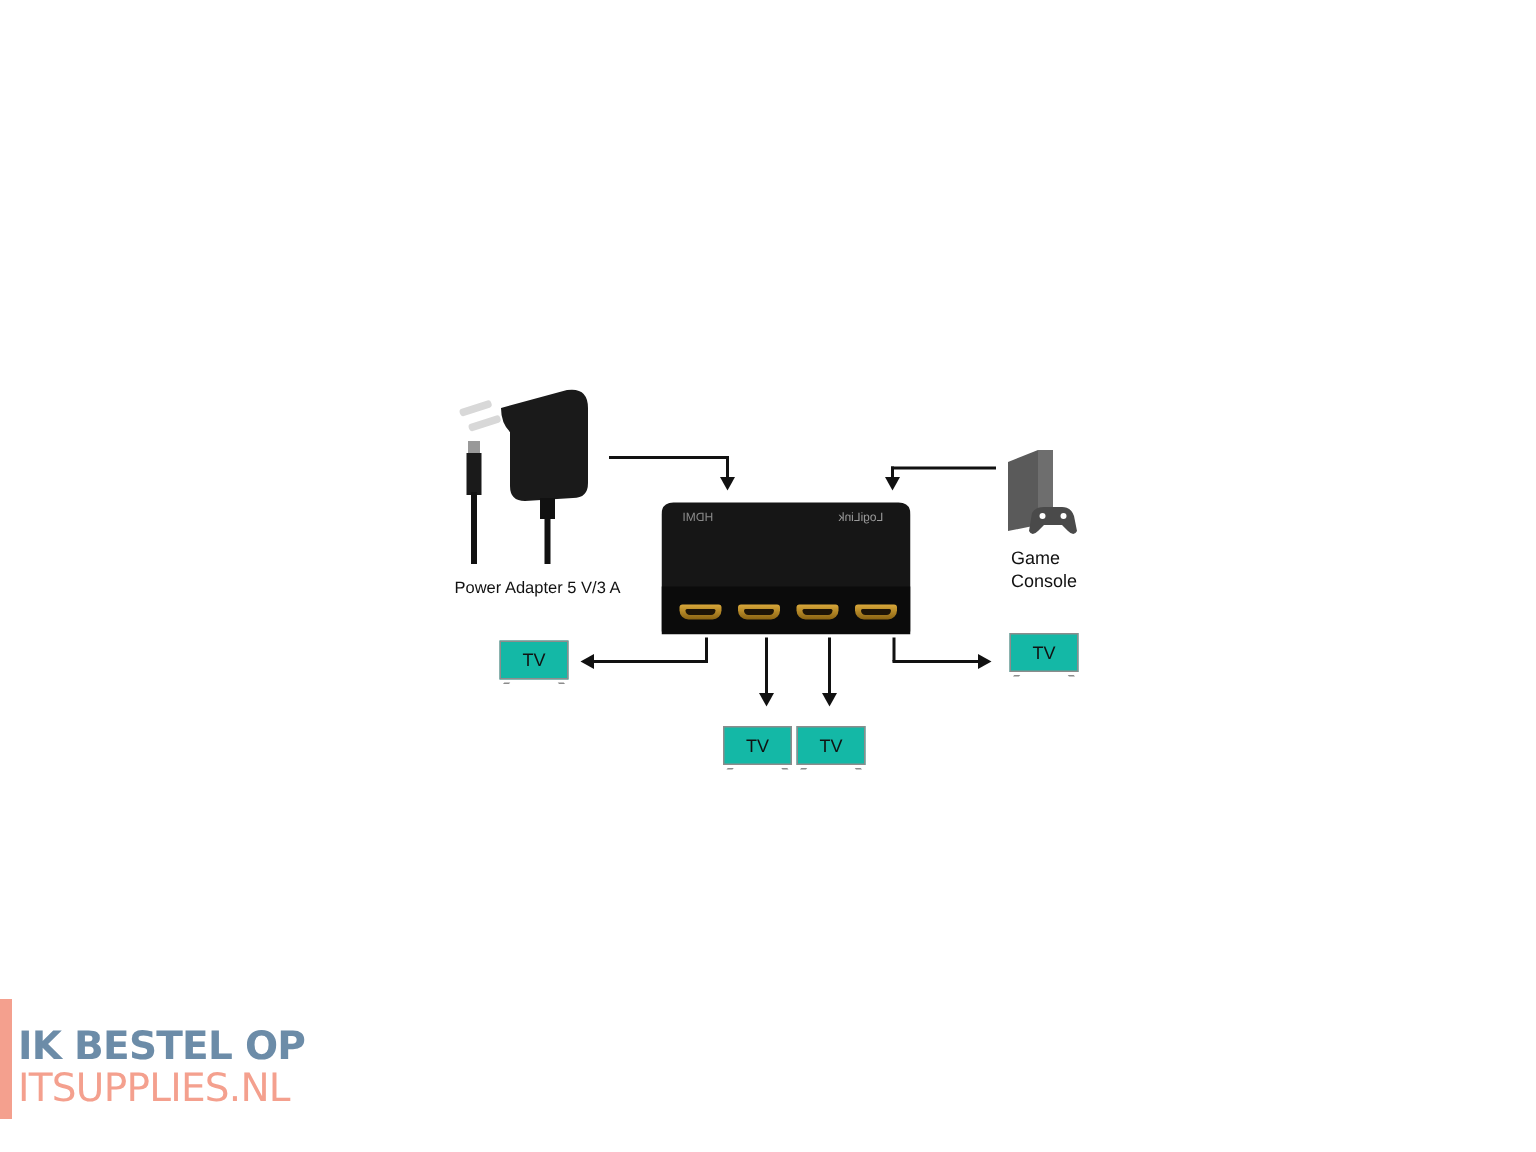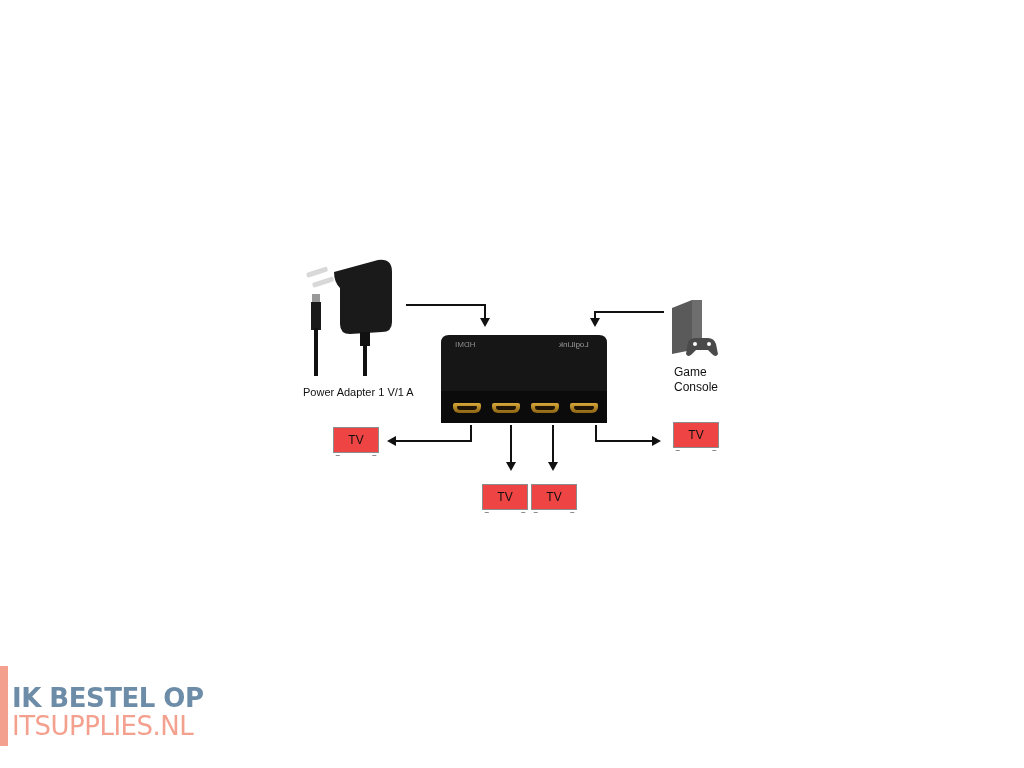--- a/index.html
+++ b/index.html
@@ -1,19 +1,19 @@
 <!DOCTYPE html>
 <html><head>
 <meta charset="utf-8">
 <style>
   html, body { margin:0; padding:0; }
   body { width:1024px; height:768px; background:#ffffff; position:relative; overflow:hidden; font-family:"Liberation Sans", sans-serif; }
   .abs { position:absolute; }
   .label { font-size:11px; color:#111; white-space:nowrap; }
-  .tv { position:absolute; width:46px; height:26px; border:1.5px solid #8c8c8c; background:#ef4444; box-sizing:border-box; }
+  .tv { position:absolute; width:46px; height:26px; border:1.5px solid #8c8c8c; background:#14b8a6; box-sizing:border-box; }
   .tv span { display:block; text-align:center; line-height:24px; font-size:12px; color:#111; }
   .tv .foot { position:absolute; bottom:-4px; width:4px; height:3px; border-bottom:1.5px solid #8c8c8c; }
   .tv .foot.l { left:3px; transform:skewX(-40deg); }
   .tv .foot.r { right:3px; transform:skewX(40deg); }
   .line { position:absolute; background:#111; }
   .arrow-down { position:absolute; width:0; height:0; border-left:5px solid transparent; border-right:5px solid transparent; border-top:9px solid #111; }
   .arrow-left { position:absolute; width:0; height:0; border-top:5px solid transparent; border-bottom:5px solid transparent; border-right:9px solid #111; }
   .arrow-right { position:absolute; width:0; height:0; border-top:5px solid transparent; border-bottom:5px solid transparent; border-left:9px solid #111; }
   .splitter { position:absolute; left:441px; top:333px; width:166px; height:90px; }
   .port { position:absolute; top:70px; width:28px; height:10px; background:linear-gradient(#d9a83a,#8a6312); border-radius:2px 2px 6px 6px; }
@@ -33,21 +33,21 @@
   <path d="M36 14 L80 2 Q94 0 94 14 L94 64 Q94 74 84 74 L52 76 Q42 76 42 66 L42 30 Q36 24 36 14 Z" fill="#1a1a1a"></path>
 
   <rect x="62" y="74" width="10" height="14" fill="#111"></rect>
 
   <rect x="65" y="86" width="4" height="32" fill="#111"></rect>
 
   <rect x="14" y="36" width="8" height="10" fill="#999"></rect>
   <rect x="13" y="44" width="10" height="28" fill="#1a1a1a"></rect>
   <rect x="16" y="70" width="4" height="48" fill="#111"></rect>
 </svg>
-<div class="abs label" style="left:303px;top:386px">Power Adapter 1 V/1 A</div>
+<div class="abs label" style="left:303px;top:386px">Power Adapter 5 V/3 A</div>
 
 <div class="line" style="left:406px;top:304px;width:80px;height:2px"></div>
 <div class="line" style="left:484px;top:304px;width:2px;height:14px"></div>
 <div class="arrow-down" style="left:480px;top:318px"></div>
 
 <div class="splitter">
   <svg width="166" height="90" style="position:absolute;left:0;top:0">
     <path d="M8 2 L158 2 Q166 2 166 10 L166 88 L0 88 L0 10 Q0 2 8 2 Z" fill="#161616"></path>
     <rect x="0" y="58" width="166" height="32" fill="#0b0b0b"></rect>
   </svg>

